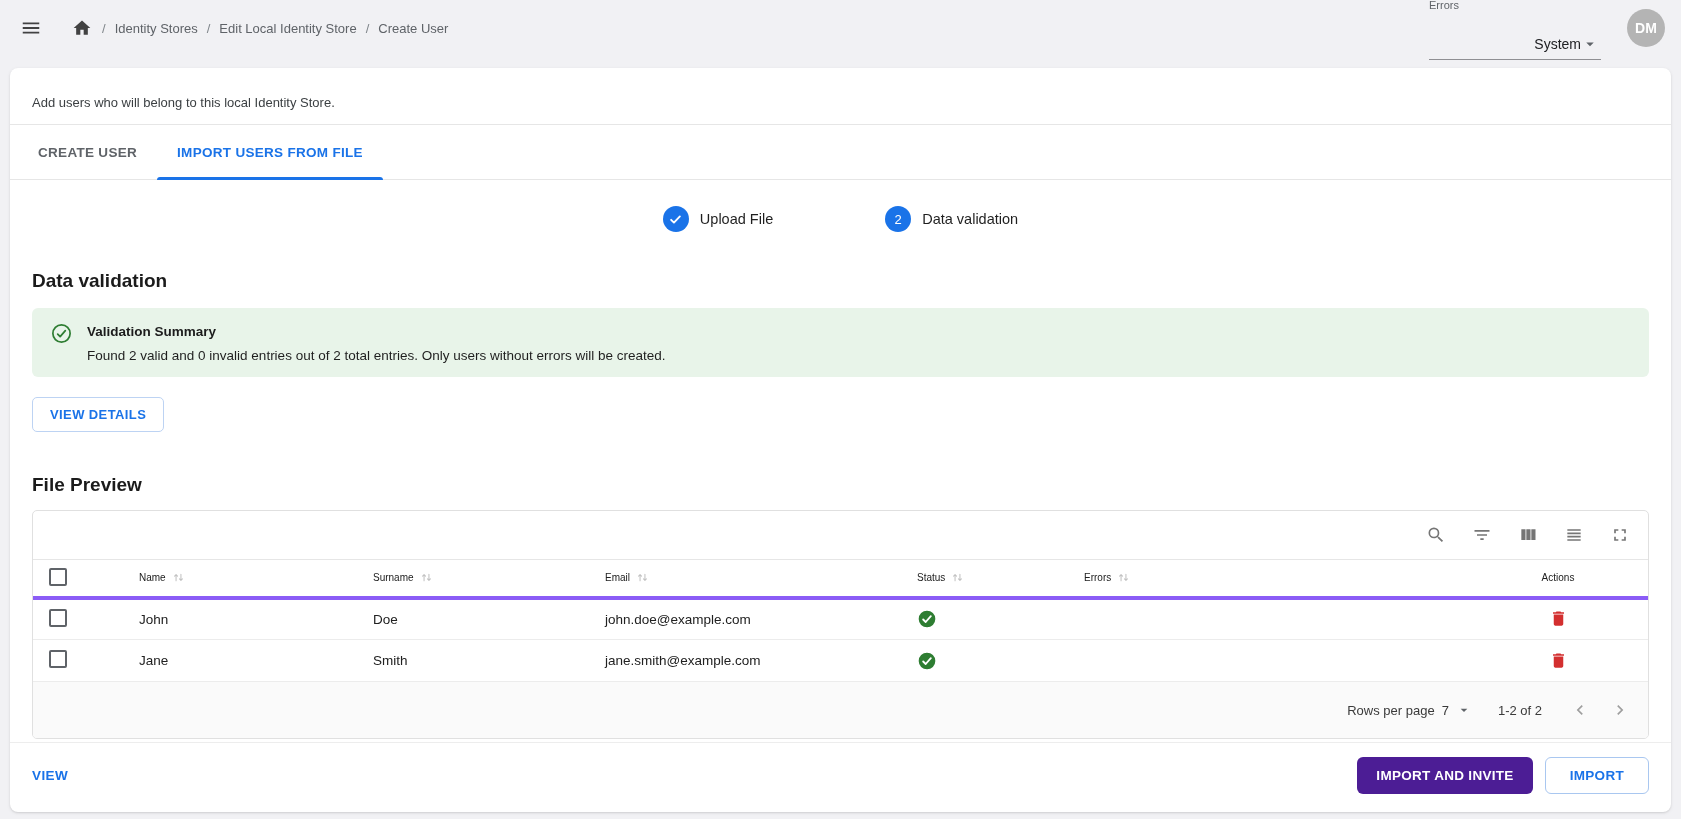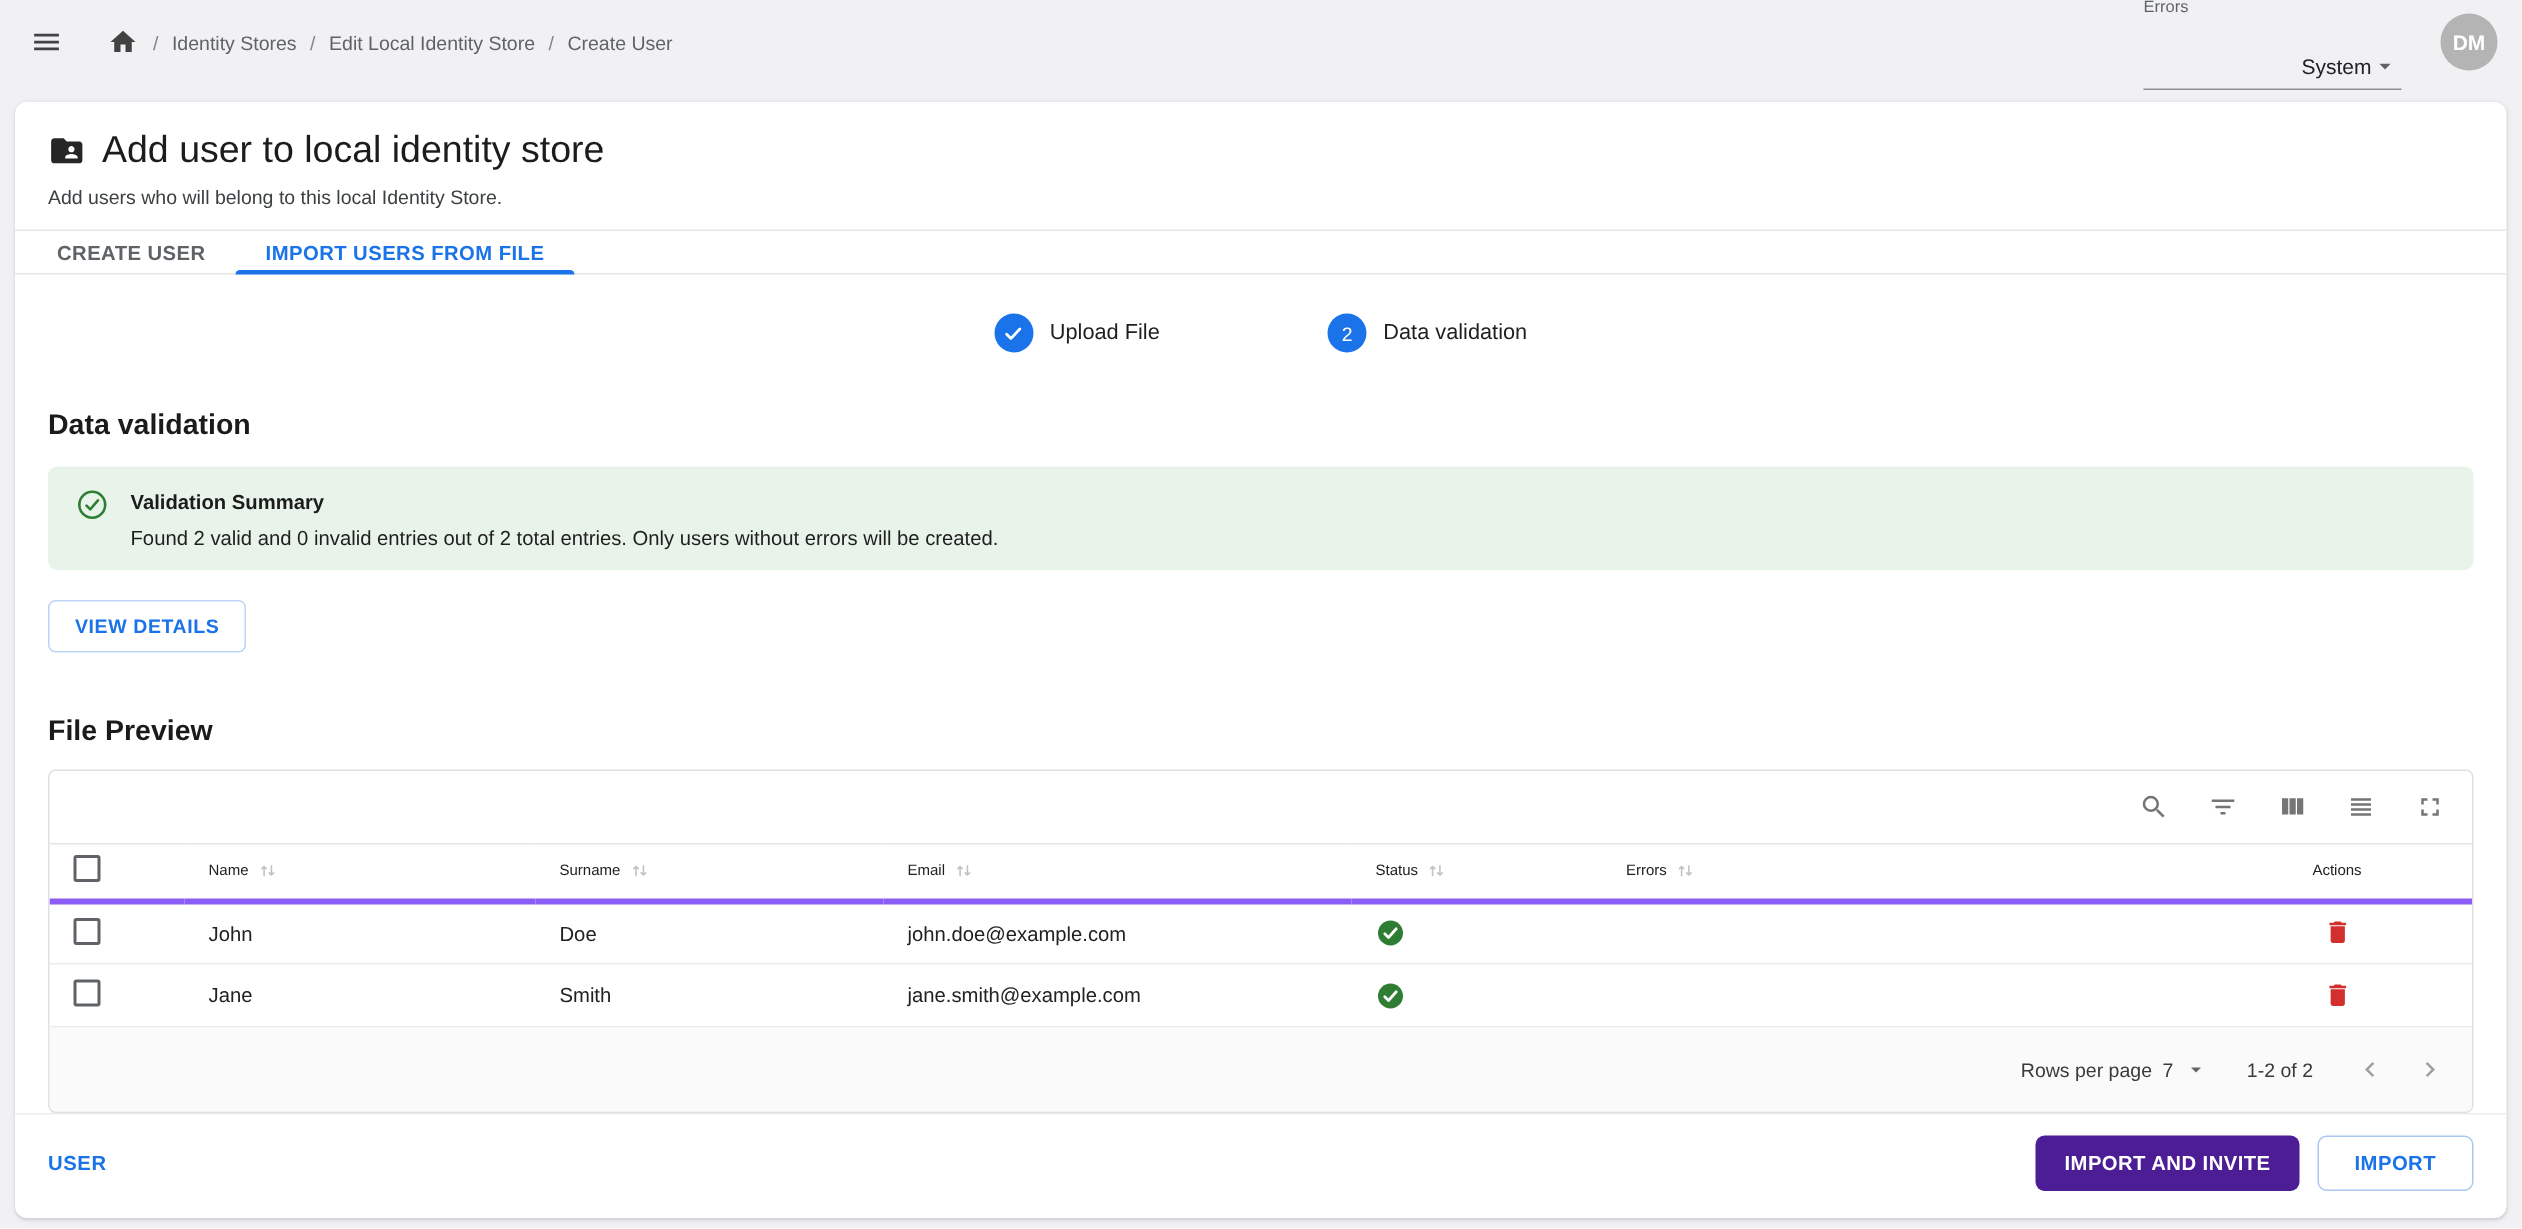--- a/index.html
+++ b/index.html
@@ -126,28 +126,20 @@
           </svg>
       </span>
     </div>
   </div>
   <div class="avatar">DM</div>
 </div>
 
 <div class="card">
 
   <div class="card-header">
-    <div class="title-row">
-      <span>
-        <svg width="25" height="25" viewBox="0 0 24 24" fill="#262626">
-            <path d="M20 6h-8l-2-2H4c-1.1 0-2 .9-2 2v12c0 1.1.9 2 2 2h16c1.1 0 2-.9 2-2V8c0-1.1-.9-2-2-2zm-5 3c1.1 0 2 .9 2 2s-.9 2-2 2-2-.9-2-2 .9-2 2-2zm4 8h-8v-1c0-1.33 2.67-2 4-2s4 .67 4 2v1z"></path>
-          </svg>
-      </span>
-      <h1 class="page-title">Add user to local identity store</h1>
-    </div>
     <div class="page-subtitle">Add users who will belong to this local Identity Store.</div>
   </div>
 
   <div class="tabs">
     <div class="tab">CREATE USER</div>
     <div class="tab active">IMPORT USERS FROM FILE</div>
   </div>
 
   <div class="stepper">
     <div class="step">
@@ -374,20 +366,20 @@
                 </svg>
             </span>
           </button>
         </div>
       </div>
 
     </div>
   </div>
 
   <div class="footer">
-    <button class="btn-text">USER</button>
+    <button class="btn-text">VIEW</button>
     <div class="footer-actions">
       <button class="btn-primary">IMPORT AND INVITE</button>
       <button class="btn-secondary">IMPORT</button>
     </div>
   </div>
 
 </div>
 
 </body></html>

